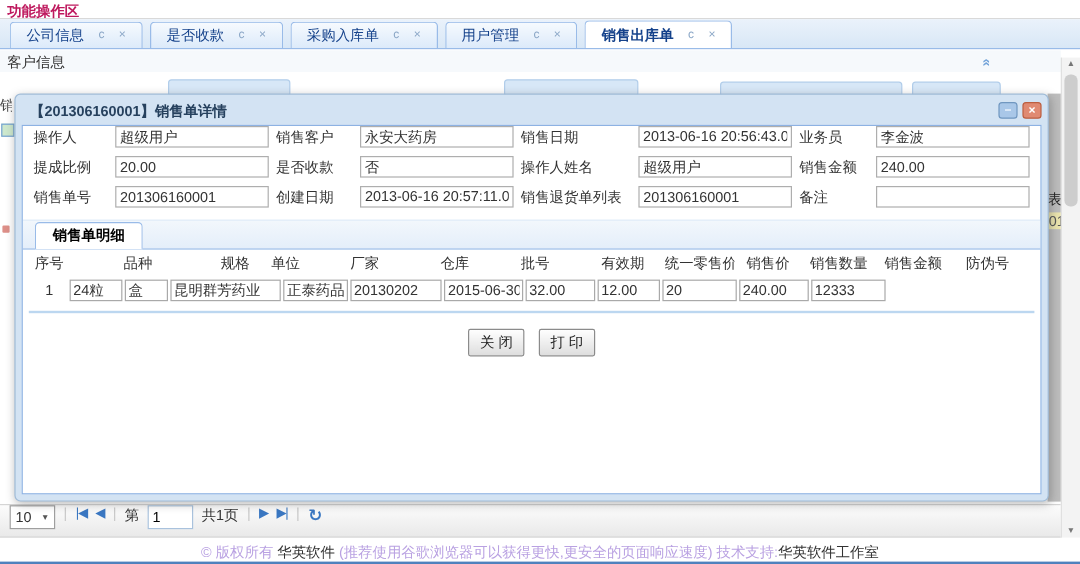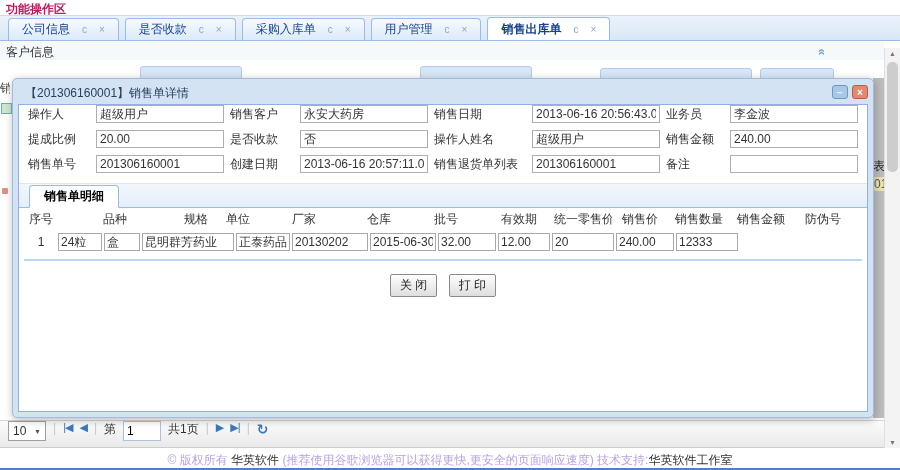--- a/index.html
+++ b/index.html
@@ -31,21 +31,21 @@
   .gray-sliver .frag-text{display:block;margin-top:80px;color:#222;}
   .gray-sliver .frag-badge{display:inline-block;margin-top:2px;background:#ece5ae;color:#555;padding:0 1px;}
   
   .scrollbar{position:absolute;right:0;top:48px;width:15px;height:400px;background:#f3f3f3;border-left:1px solid #e0e0e0;z-index:4;}
   .scrollbar .arrow{position:absolute;left:0;width:15px;text-align:center;font-size:7px;color:#777;cursor:pointer;}
   .scrollbar .up{top:2px;} .scrollbar .down{bottom:2px;}
   .scrollbar .thumb{position:absolute;left:2px;top:14px;width:11px;height:110px;background:#cdcdcd;border-radius:5px;cursor:pointer;}
   
   .modal{position:absolute;left:12px;top:78px;width:862px;height:340px;background:#d3e3f3;
     border:1px solid #a0bcd8;border-radius:5px;box-shadow:1px 2px 8px rgba(80,80,80,.4);z-index:10;box-sizing:border-box;}
-  .modal-title{position:absolute;left:12px;top:6px;font-weight:normal;color:#26415e;}
+  .modal-title{position:absolute;left:12px;top:6px;font-weight:bold;color:#26415e;}
   .win-btn{position:absolute;top:6px;width:16px;height:14px;border-radius:3px;text-align:center;line-height:13px;
     font-size:10px;font-weight:bold;cursor:pointer;box-sizing:border-box;}
   .win-min{right:25px;background:#a9c7e8;border:1px solid #7097c0;color:#eef5fd;}
   .win-close{right:5px;background:#e08a72;border:1px solid #bc5f41;color:#fff;}
   .modal-body{position:absolute;left:5px;right:5px;top:25px;bottom:5px;background:#fff;border:1px solid #8db2e3;overflow:hidden;}
   .section-banner{margin:6px 4px 9px;height:17px;background:#c8e2c8;text-align:center;font-weight:bold;color:#111;line-height:17px;}
   
   .form{display:grid;grid-template-columns:62px 1fr 64px 1fr 92px 1fr 58px 1fr;column-gap:6px;row-gap:7px;
     margin:0 9px;align-items:center;}
   .form .flabel{color:#333;white-space:nowrap;overflow:hidden;}

